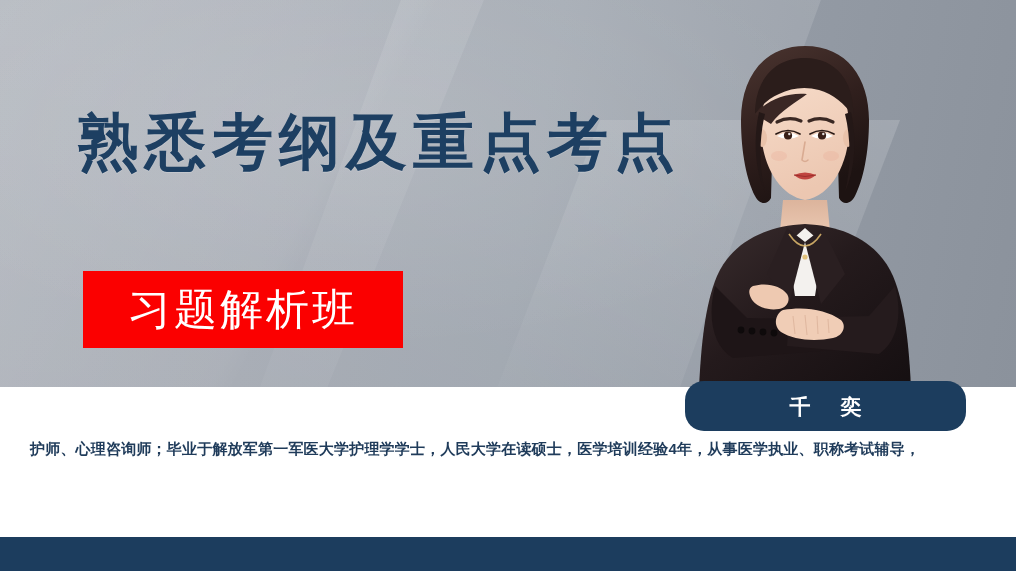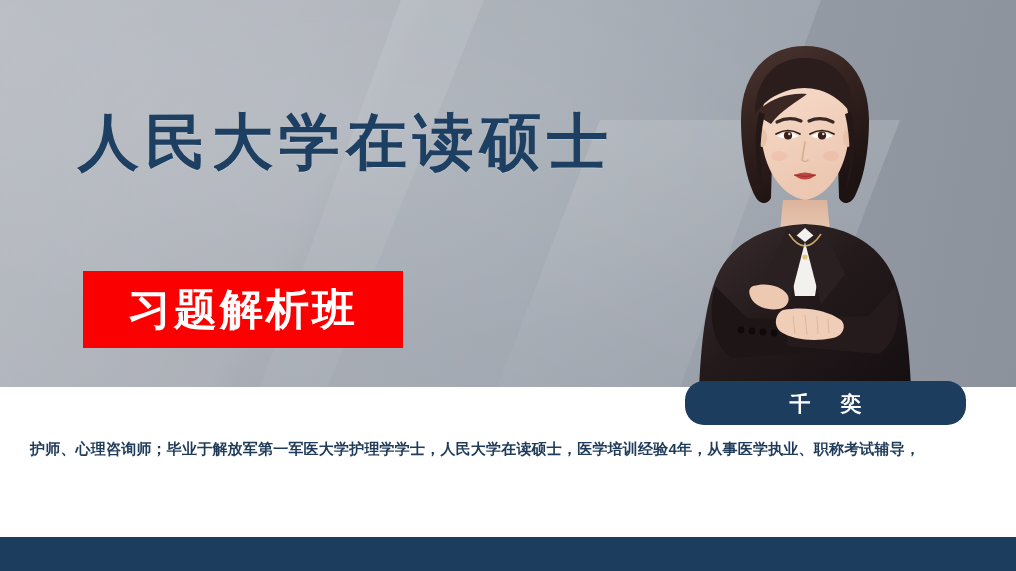--- a/index.html
+++ b/index.html
@@ -89,21 +89,21 @@
     width: 320px;
     height: 77px;
     background: #fb0000;
     display: flex;
     align-items: center;
     justify-content: center;
   }
   .red-banner-text {
     color: #ffffff;
     font-size: 43px;
-    font-weight: bold;
+    font-weight: normal;
     letter-spacing: 3px;
     line-height: 1;
     white-space: nowrap;
   }
 
   
   .portrait {
     position: absolute;
     left: 655px;
     top: 28px;
@@ -112,21 +112,21 @@
     overflow: hidden;
   }
   .portrait svg { display: block; }
 
   
   .name-pill {
     position: absolute;
     left: 685px;
     top: 381px;
     width: 281px;
-    height: 44px;
+    height: 50px;
     border-radius: 19px;
     background: #1c3d5e;
     display: flex;
     align-items: center;
     justify-content: center;
   }
   .name-pill-text {
     color: #ffffff;
     font-size: 21px;
     font-weight: bold;
@@ -278,21 +278,21 @@
       <path d="M150 114 L147 132 Q150 135 153 132" stroke="#d9ab92" stroke-width="1.6" fill="none" stroke-linecap="round"></path>
 
       <path d="M139 147 Q150 142 161 147 Q150 156 139 147 Z" fill="#c0443f"></path>
       <path d="M139 147 Q150 150 161 147" stroke="#9c2f2c" stroke-width="1" fill="none"></path>
 
       <ellipse cx="124" cy="128" rx="8" ry="5" fill="#e8a894" opacity="0.28"></ellipse>
       <ellipse cx="176" cy="128" rx="8" ry="5" fill="#e8a894" opacity="0.28"></ellipse>
     </svg>
   </div>
 
-  <div class="title">人民大学在读硕士</div>
+  <div class="title">熟悉考纲及重点考点</div>
 
   <div class="red-banner">
     <span class="red-banner-text">习题解析班</span>
   </div>
 
   <div class="name-pill">
     <span class="name-pill-text">千  奕</span>
   </div>
 
   <div class="bio">

